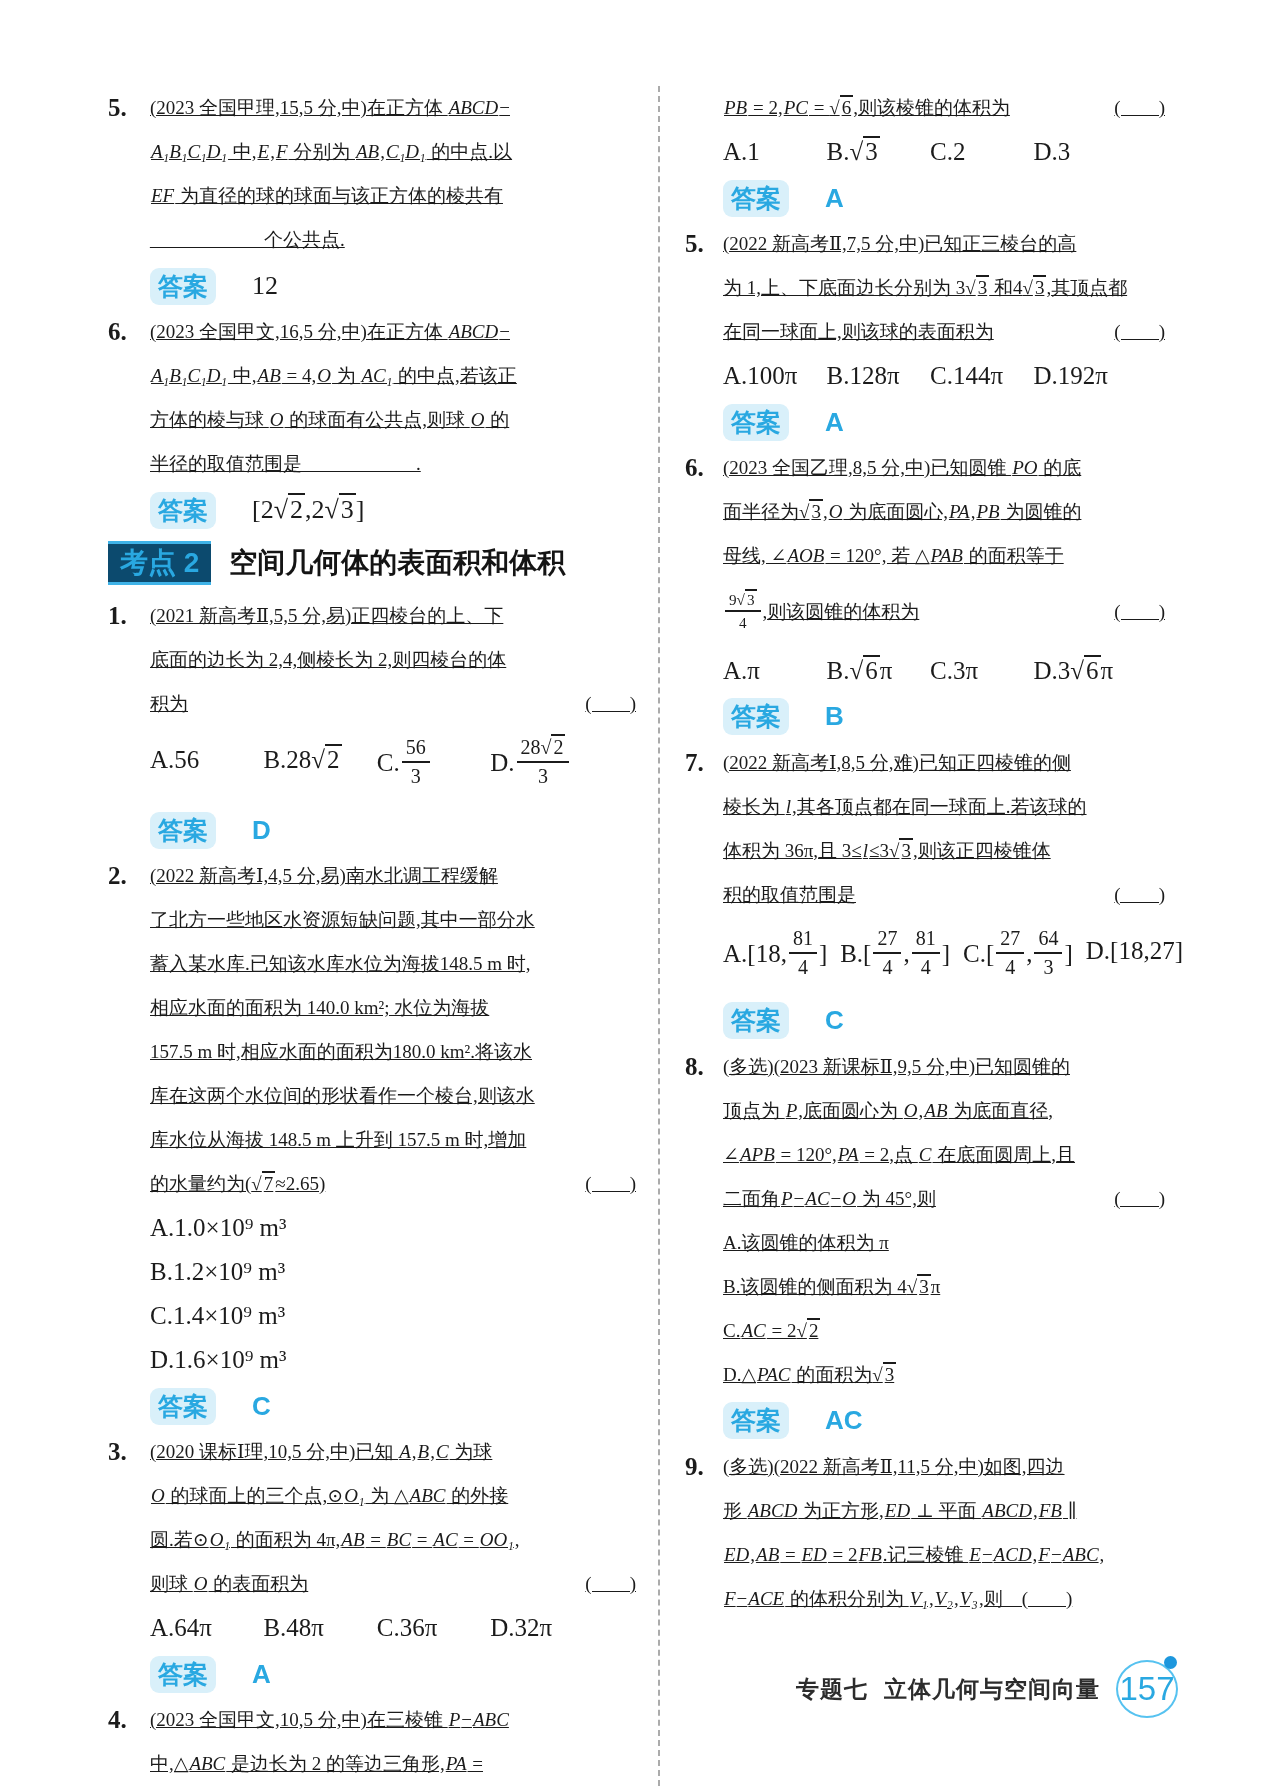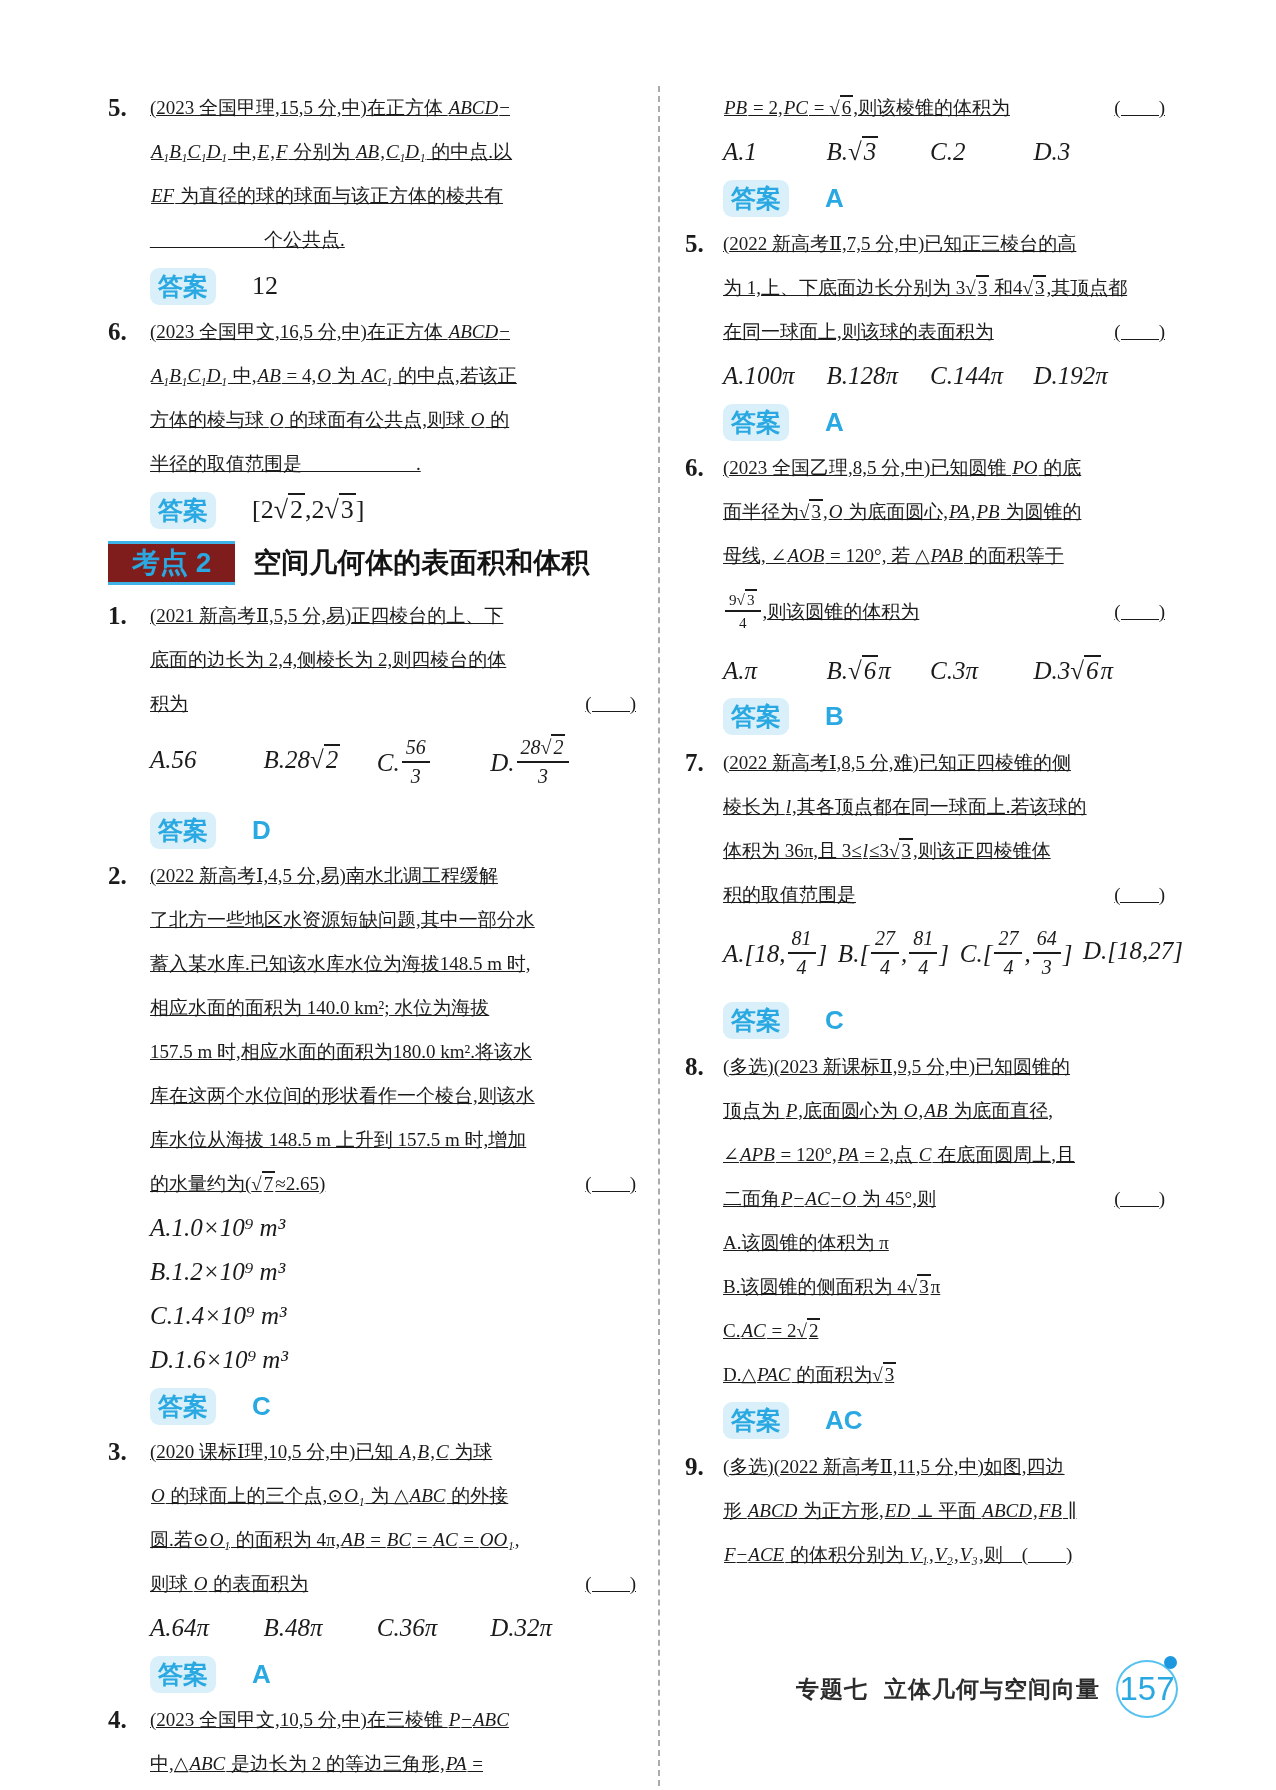--- a/index.html
+++ b/index.html
@@ -12,37 +12,37 @@
   .col-right .problem{padding-left:40px;}
 
   .problem{position:relative;padding-left:44px;}
   .pnum{position:absolute;left:2px;top:0;font-weight:700;font-size:25px;line-height:44px;}
   .line{font-size:19px;line-height:44px;white-space:nowrap;letter-spacing:0;text-decoration:underline;}
   .pline{display:flex;justify-content:space-between;align-items:baseline;}
   .pline .ptext{flex:0 1 auto;}
   .paren{flex:0 0 auto;margin-left:8px;padding-right:18px;}
   .pad{padding:12px 0 14px;}
 
-  .opts{display:grid;margin:0;font-style:italic;}
+  .opts{display:grid;margin:0;}
   .o4{grid-template-columns:repeat(4,1fr);width:90%;}
   .o2{grid-template-columns:1fr;width:100%;}
   .o4f{display:flex;justify-content:space-between;width:100%;}
   .opt{font-size:25px;line-height:44px;white-space:nowrap;}
 
   .ans{display:flex;align-items:center;height:44px;margin:2px 0;}
   .badge{background:#d9f0fa;color:#29a8e1;font-family:"Liberation Sans","DejaVu Sans",sans-serif;
          font-weight:700;font-size:25px;line-height:35px;padding:1px 8px;border-radius:9px;}
   .av{margin-left:36px;font-size:26px;font-weight:700;color:#29a8e1;
       font-family:"Liberation Sans","DejaVu Sans",sans-serif;}
   .av.dark{color:#1b1b1b;font-weight:400;font-family:"Liberation Serif","DejaVu Serif",serif;}
 
   .kaodian{display:flex;align-items:center;gap:18px;margin:6px 0;height:50px;padding-left:2px;}
-  .kd-badge{color:#29a8e1;background:#7f1d1d;border-top:3px solid #3fb3e8;border-bottom:3px solid #3fb3e8;
+  .kd-badge{color:#29a8e1;background:#0c4a6e;border-top:3px solid #3fb3e8;border-bottom:3px solid #3fb3e8;
             font-family:"Liberation Sans","DejaVu Sans",sans-serif;font-weight:700;font-size:28px;
-            line-height:38px;padding:0 24px;}
+            line-height:38px;padding:0 12px;}
   .kd-title{font-family:"Liberation Sans","DejaVu Sans",sans-serif;font-weight:700;font-size:28px;color:#141414;}
 
   
   .m i{font-style:italic;padding:0 1px;}
   .fr{display:inline-flex;flex-direction:column;text-align:center;vertical-align:middle;
       font-size:0.8em;line-height:1.25;margin:0 2px;transform:translateY(-3px);}
   .fn{border-bottom:2px solid currentColor;padding:0 4px 1px;}
   .fd{padding:1px 4px 0;}
   .sq{white-space:nowrap;}
   .rd{border-top:2px solid currentColor;padding:0 2px;}
@@ -290,20 +290,21 @@
         <div class="ans">
           <span class="badge">答案</span>
           <span class="av">AC</span>
         </div>
       </section>
 
       <section class="problem">
         <b class="pnum">9.</b>
         <div class="line m">(多选)(2022 新高考Ⅱ,11,5 分,中)如图,四边</div>
         <div class="line m">形 <i>ABCD</i> 为正方形,<i>ED</i> ⊥ 平面 <i>ABCD</i>,<i>FB</i> ∥</div>
+        <div class="line m"><i>ED</i>,<i>AB</i> = <i>ED</i> = 2<i>FB</i>.记三棱锥 <i>E</i>−<i>ACD</i>,<i>F</i>−<i>ABC</i>,</div>
         <div class="line m"><i>F</i>−<i>ACE</i> 的体积分别为 <i>V₁</i>,<i>V₂</i>,<i>V₃</i>,则　(　　)</div>
       </section>
 
     </div>
   </div>
 
   <div class="footer">
     <span class="f-ch">专题七</span>
     <span class="f-sec">立体几何与空间向量</span>
     <span class="circle">

